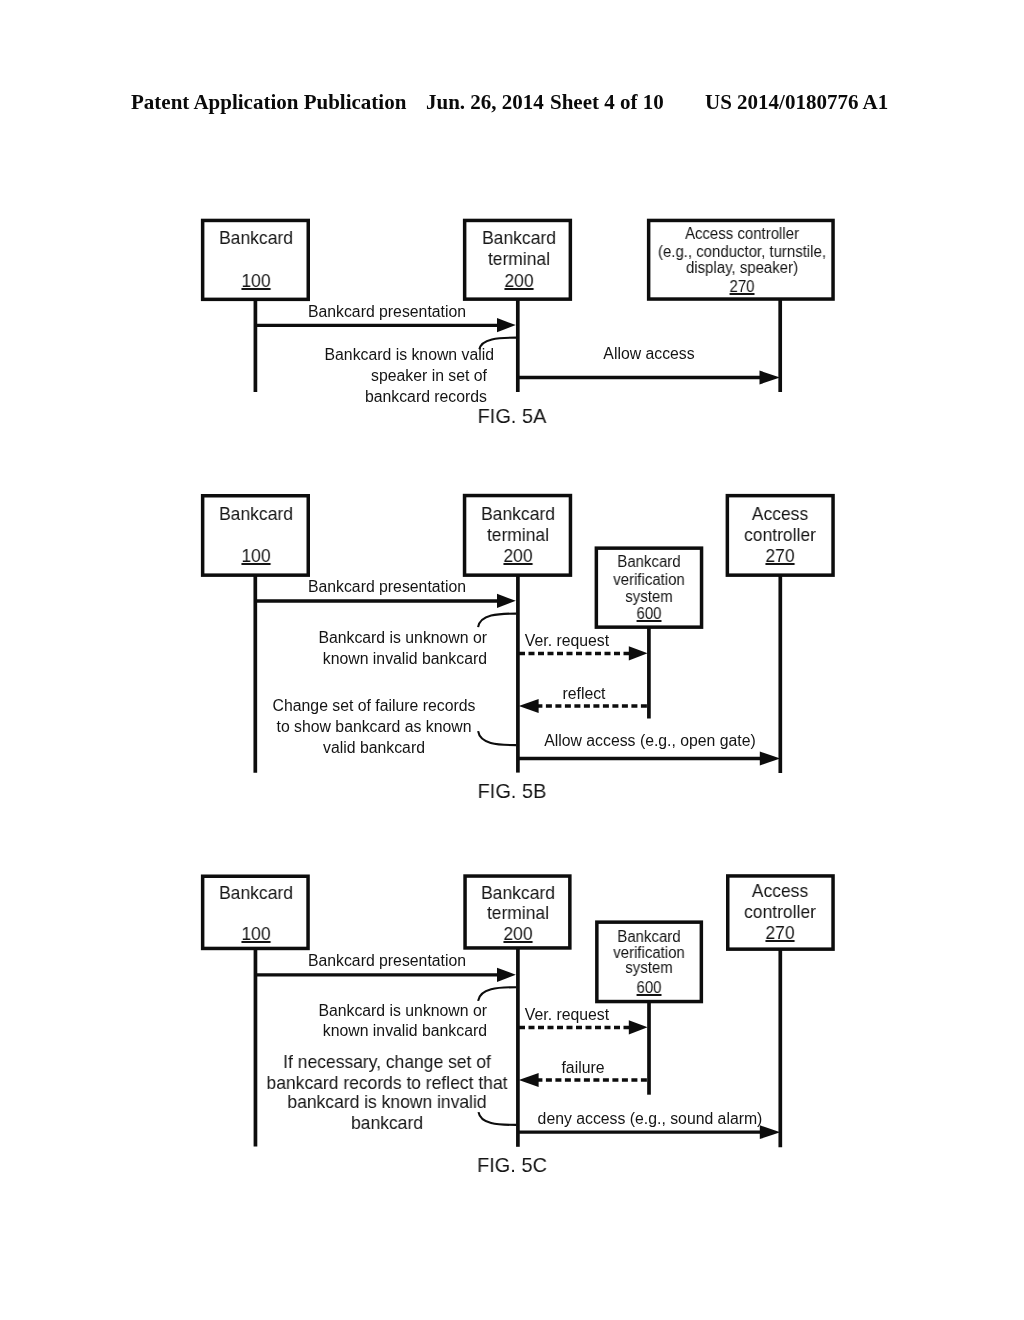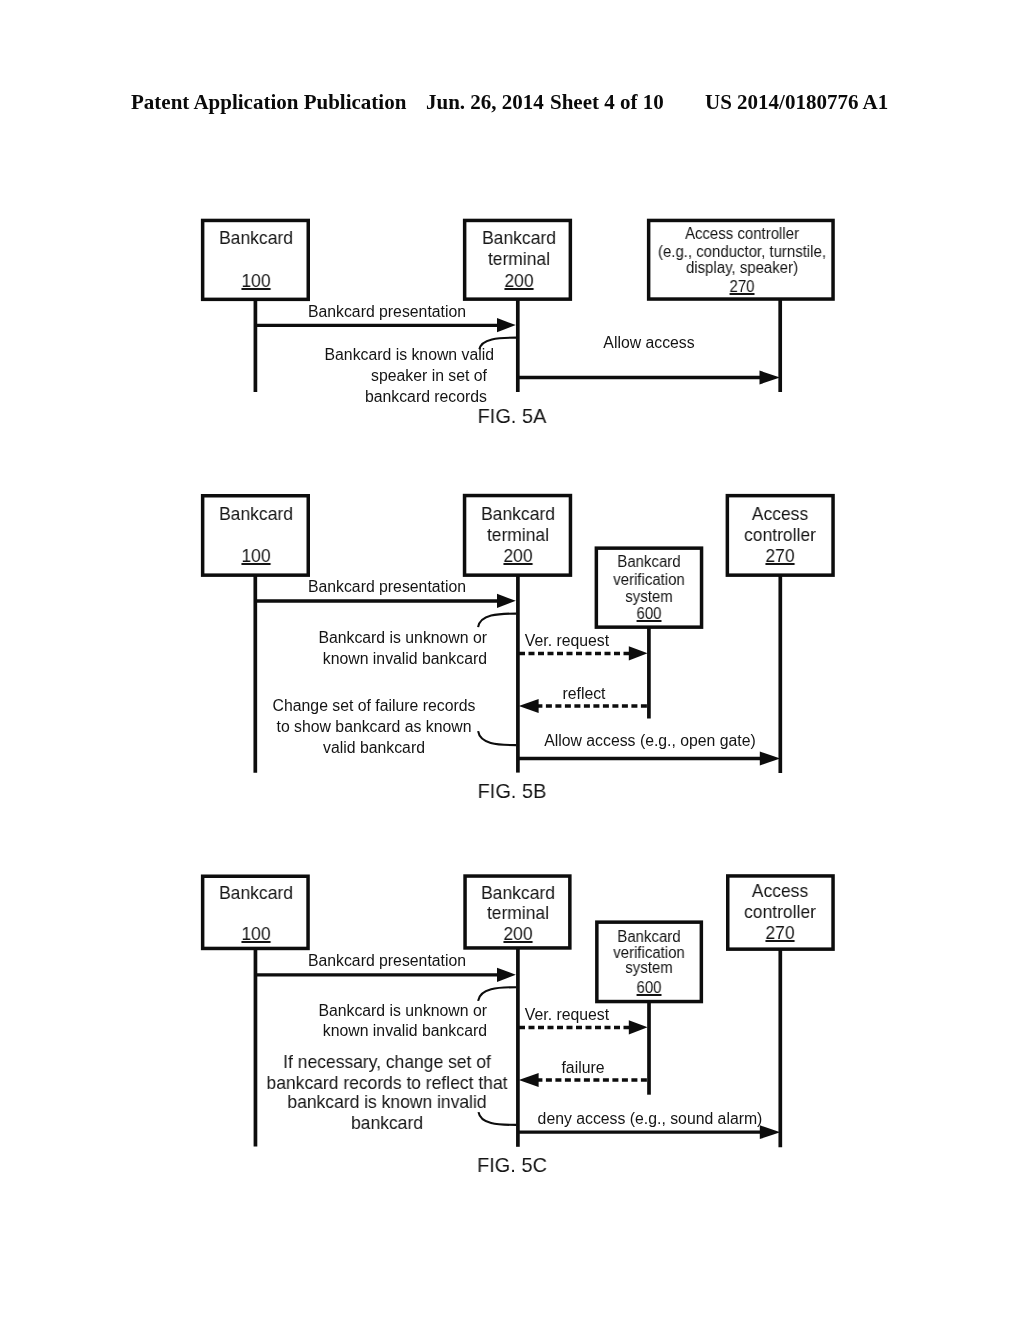--- a/index.html
+++ b/index.html
@@ -80,21 +80,21 @@
   <div class="t bl-s ctr" style="left:651.5px;top:243.8px;width:180px">(e.g., conductor, turnstile,</div>
   <div class="t bl-s ctr" style="left:651.5px;top:260.1px;width:180px">display, speaker)</div>
   <div class="t bl-s ctr" style="left:651.5px;top:279.4px;width:180px"><span class="u">270</span></div>
 
   <div class="t ml ctr" style="left:236.7px;top:303.5px;width:300px">Bankcard presentation</div>
 
   <div class="t ml rgt" style="left:294px;top:347.3px;width:200px;text-align:right">Bankcard is known valid</div>
   <div class="t ml rgt" style="left:287px;top:368.1px;width:200px;text-align:right">speaker in set of</div>
   <div class="t ml rgt" style="left:287px;top:389px;width:200px;text-align:right">bankcard records</div>
 
-  <div class="t ml ctr" style="left:499px;top:335px;width:300px">Allow access</div>
+  <div class="t ml ctr" style="left:499px;top:346px;width:300px">Allow access</div>
 
   <div class="t fc ctr" style="left:361.9px;top:405.5px;width:300px">FIG. 5A</div>
   </div>
 
   <div>
   <svg class="geom" width="1024" height="1320">
     <rect class="bx" x="202.65" y="495.75" width="105.6" height="79.4"></rect>
     <line class="ll" x1="255.3" y1="575" x2="255.3" y2="772.8"></line>
 
     <rect class="bx" x="464.55" y="495.55" width="105.9" height="79.6"></rect>

